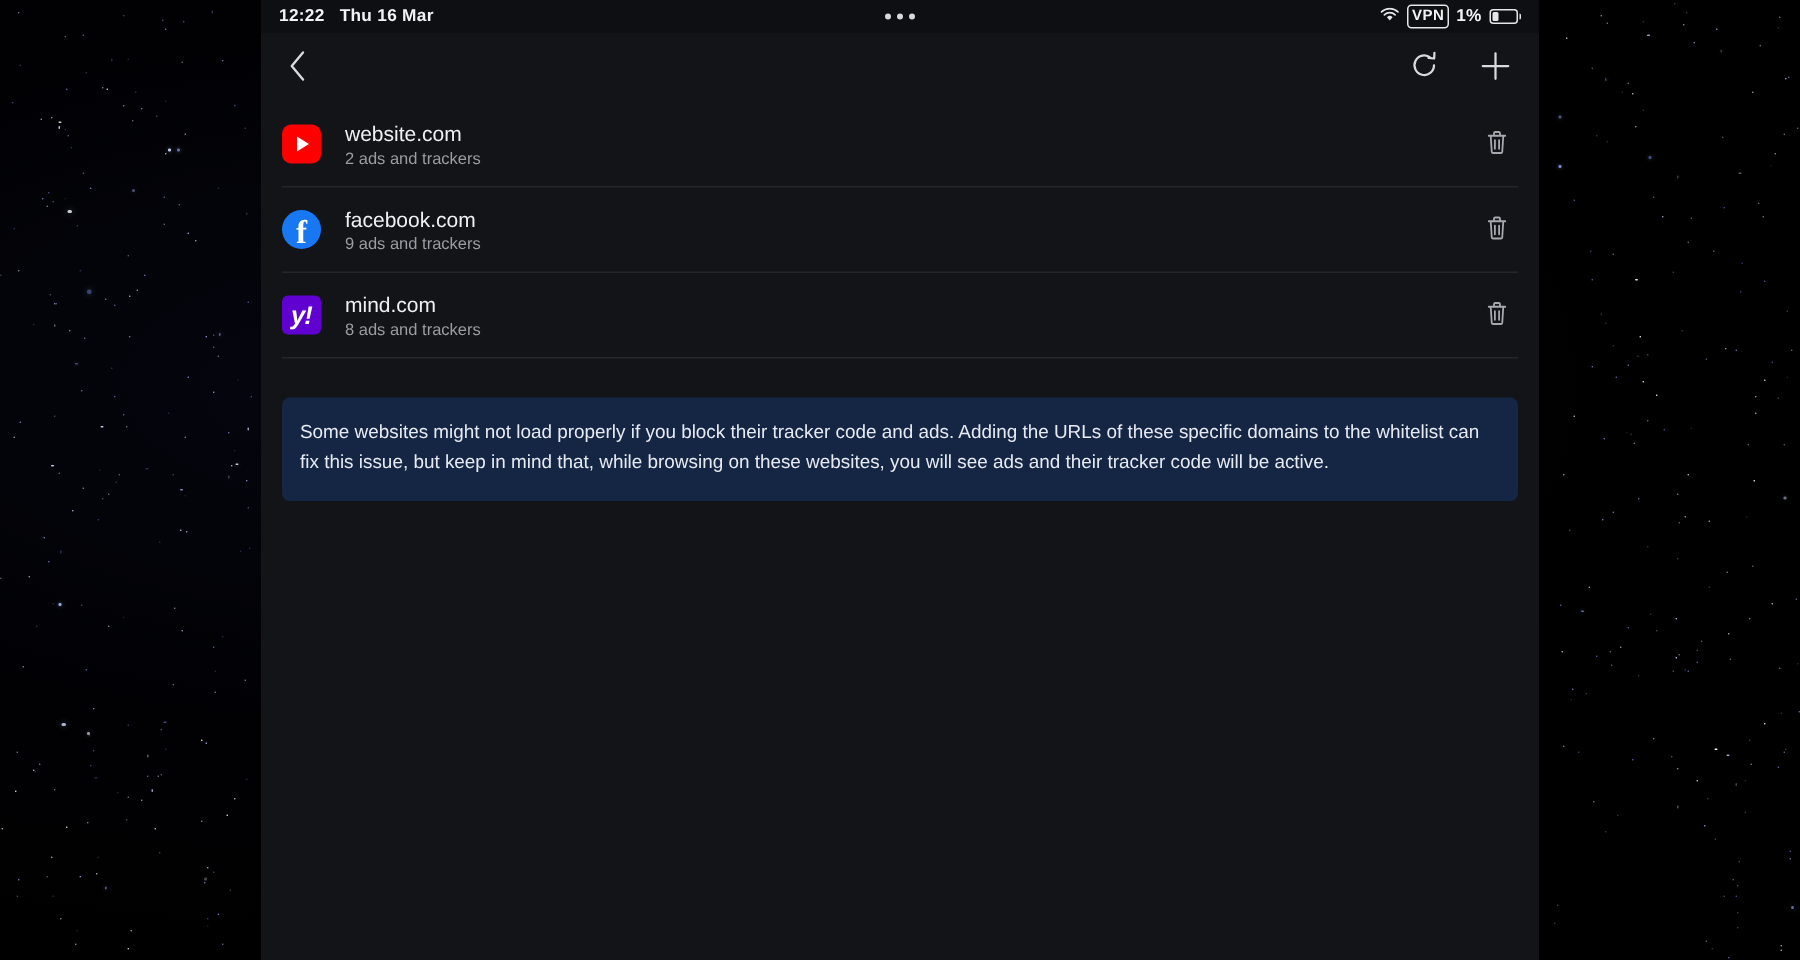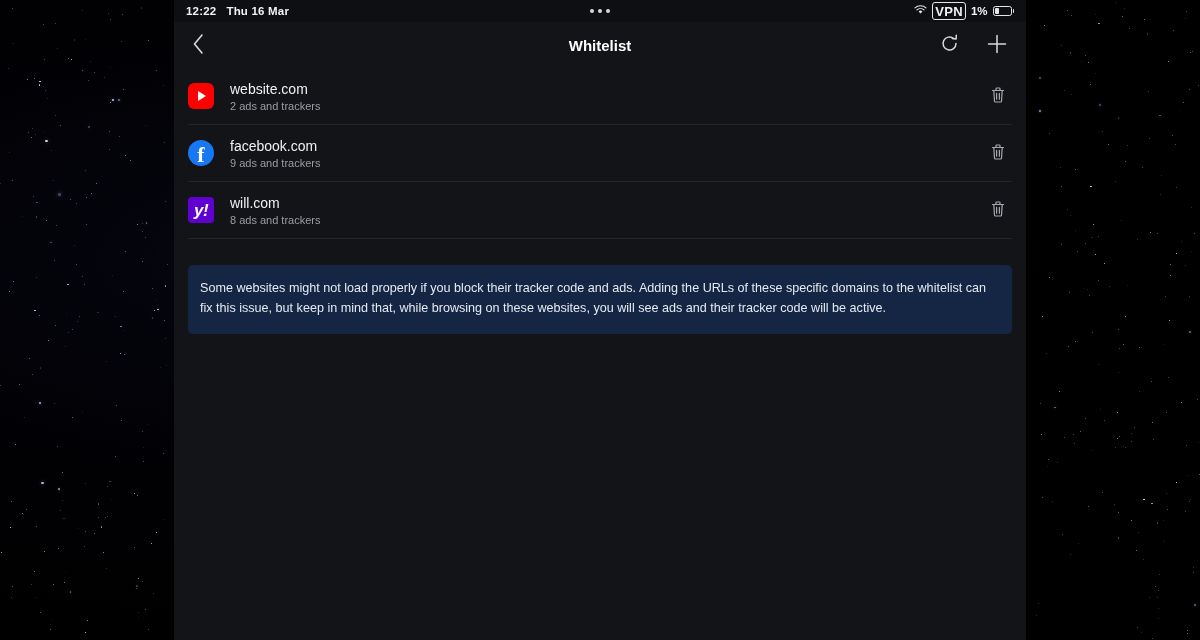--- a/index.html
+++ b/index.html
@@ -61,21 +61,21 @@
   .dots { display: flex; gap: 4px; }
   .dots i { width: 4px; height: 4px; border-radius: 50%; background: #d8d8dc; display: block; }
   .sb-right {
     margin-left: auto;
     display: flex; align-items: center; gap: 5px;
     font-size: 11.5px;
   }
   .vpn-badge {
     border: 1px solid #e6e6ea;
     border-radius: 3px;
-    font-size: 13px;
+    font-size: 10px;
     line-height: 1;
     padding: 2px 2px 1.5px;
     letter-spacing: .3px;
     font-weight: bold;
   }
   .battery {
     display: inline-flex; align-items: center;
   }
   .battery .shell {
     width: 19px; height: 10px;
@@ -646,21 +646,20 @@
 
   <div id="nav-bar">
     <button class="nav-btn">
       <span>
         <svg width="13" height="22" viewBox="0 0 13 22">
           <path d="M10 2 L2.5 11 L10 20" stroke="#d9d9de" stroke-width="1.6" fill="none" stroke-linecap="round" stroke-linejoin="round"></path>
         </svg>
       </span>
     </button>
 
-    <div id="nav-title">Whitelist</div>
 
     <div id="nav-right">
       <button class="nav-btn">
         <span>
           <svg width="21" height="21" viewBox="0 0 21 21">
             <path d="M17 10.5 a6.5 6.5 0 1 1 -2.3 -4.96" stroke="#d9d9de" stroke-width="1.5" fill="none" stroke-linecap="round"></path>
             <path d="M17.3 2.2 L17.1 6.0 L13.3 5.6" stroke="#d9d9de" stroke-width="1.5" fill="none" stroke-linecap="round" stroke-linejoin="round"></path>
           </svg>
         </span>
       </button>
@@ -714,21 +713,21 @@
           </svg>
         </span>
       </button>
     </div>
 
     <div class="site-row">
       <span class="favicon yahoo">
         <span class="yh-y">y!</span>
       </span>
       <span class="site-text">
-        <span class="site-name">will.com</span>
+        <span class="site-name">mind.com</span>
         <span class="site-sub">8 ads and trackers</span>
       </span>
       <button class="trash-btn">
         <span>
           <svg width="16" height="18" viewBox="0 0 16 18">
             <path d="M2.5 4.5 H13.5 M6 4.5 V2.8 a0.8 0.8 0 0 1 0.8 -0.8 h2.4 a0.8 0.8 0 0 1 0.8 0.8 V4.5" stroke="#a7a9b0" stroke-width="1.2" fill="none" stroke-linecap="round"></path>
             <path d="M3.8 4.5 L4.5 15.2 a0.9 0.9 0 0 0 0.9 0.8 h5.2 a0.9 0.9 0 0 0 0.9 -0.8 L12.2 4.5" stroke="#a7a9b0" stroke-width="1.2" fill="none" stroke-linejoin="round"></path>
             <path d="M6.6 7.4 V13.2 M9.4 7.4 V13.2" stroke="#a7a9b0" stroke-width="1.2" stroke-linecap="round"></path>
           </svg>
         </span>

